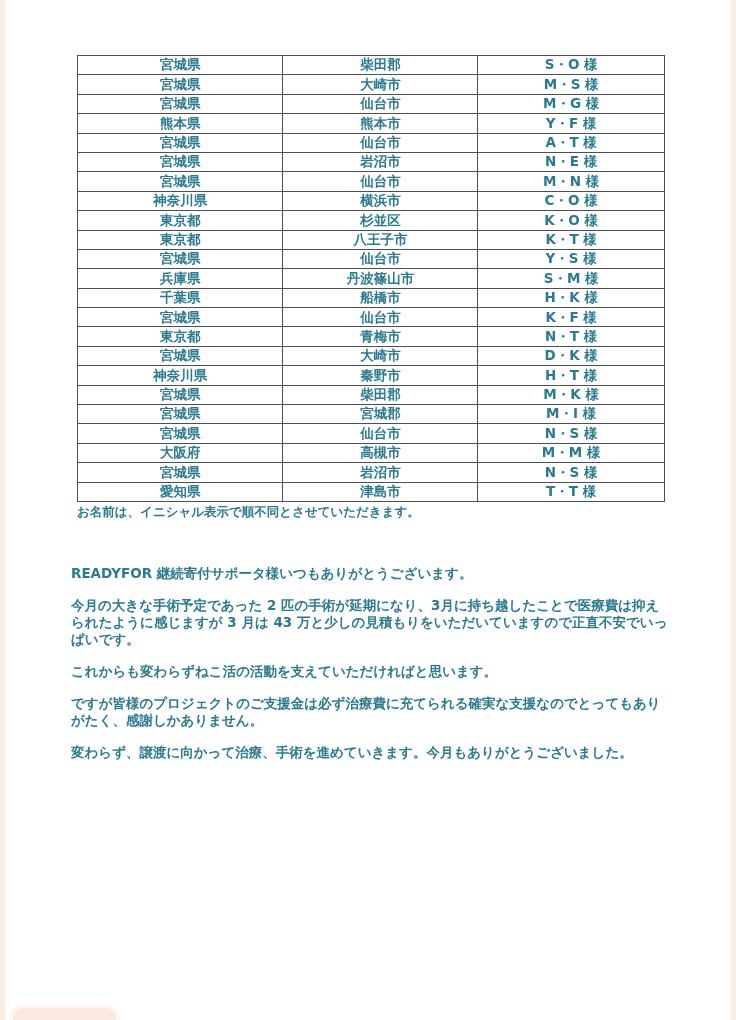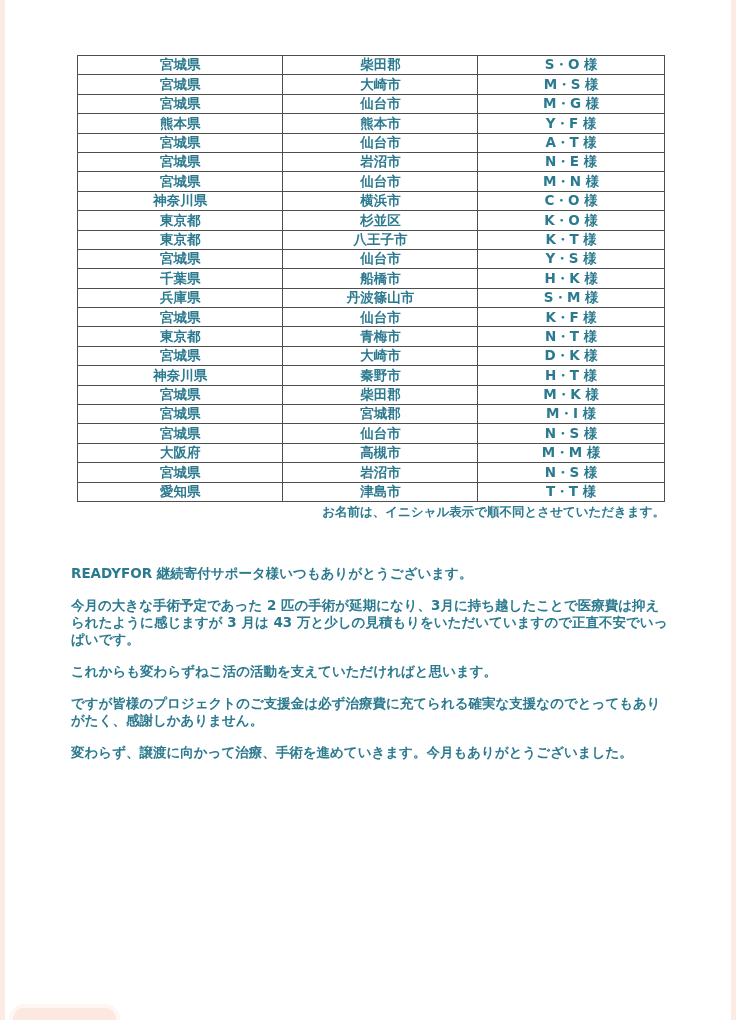--- a/index.html
+++ b/index.html
@@ -28,21 +28,21 @@
     border: 1px solid var(--table-border, #4f4f4f);
     text-align: center; vertical-align: middle;
     font-size: 13.5px; font-weight: bold;
     color: var(--accent, #2c7a8f);
     padding: 0; line-height: 1;
     overflow: hidden; white-space: nowrap;
   }
 
   .footnote {
     position: absolute; left: 77px; top: 504px; width: 588px;
-    text-align: right;
+    text-align: left;
     font-size: 12.5px; font-weight: bold;
     color: var(--accent, #2c7a8f);
   }
 
   .letter {
     position: absolute; left: 71px; top: 561px; width: 599px;
     color: var(--accent, #2c7a8f);
     font-weight: bold; font-size: 13.5px; line-height: 17px;
   }
   .letter p { margin: 4px 0 15px 0; }
@@ -118,28 +118,28 @@
           <td>東京都</td>
           <td>八王子市</td>
           <td>K・T 様</td>
         </tr>
         <tr>
           <td>宮城県</td>
           <td>仙台市</td>
           <td>Y・S 様</td>
         </tr>
         <tr>
+          <td>兵庫県</td>
+          <td>丹波篠山市</td>
+          <td>S・M 様</td>
+        </tr>
+        <tr>
           <td>千葉県</td>
           <td>船橋市</td>
           <td>H・K 様</td>
-        </tr>
-        <tr>
-          <td>兵庫県</td>
-          <td>丹波篠山市</td>
-          <td>S・M 様</td>
         </tr>
         <tr>
           <td>宮城県</td>
           <td>仙台市</td>
           <td>K・F 様</td>
         </tr>
         <tr>
           <td>東京都</td>
           <td>青梅市</td>
           <td>N・T 様</td>

